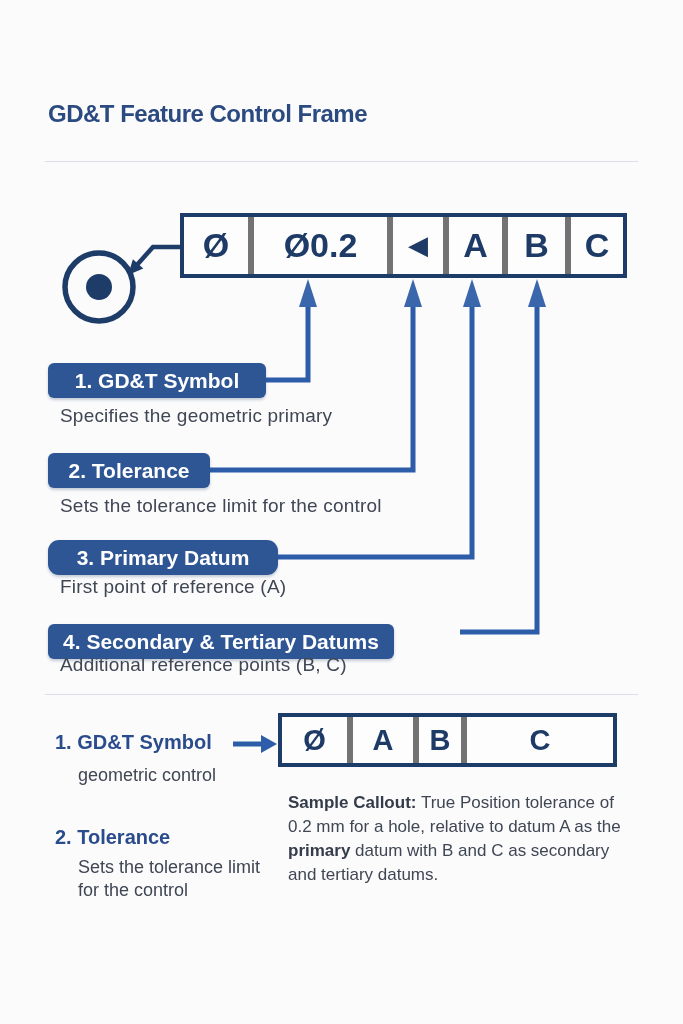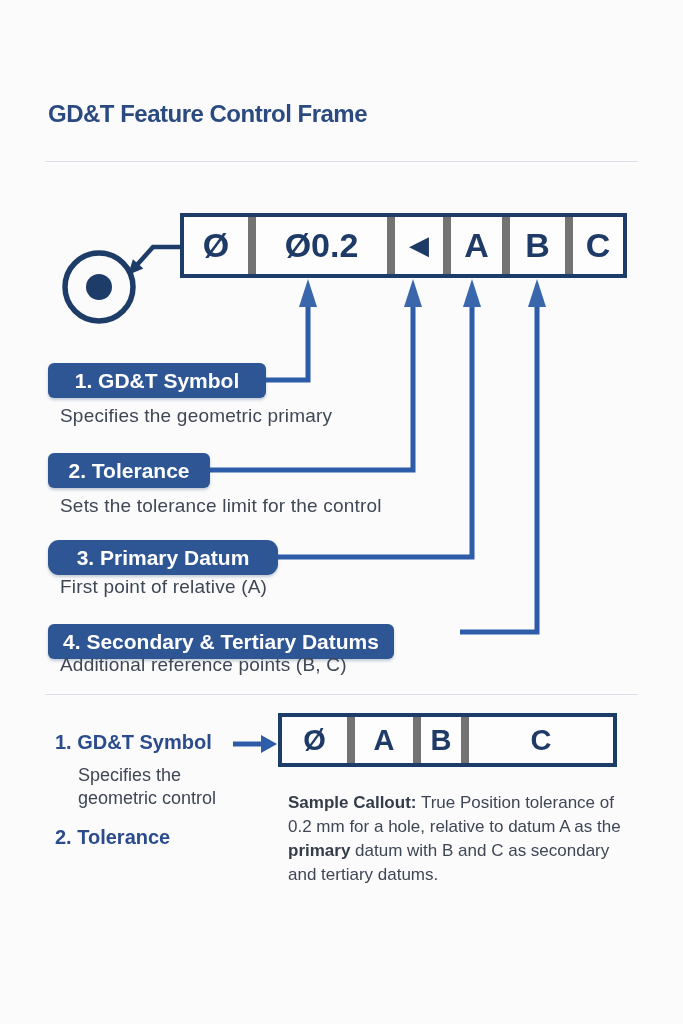--- a/index.html
+++ b/index.html
@@ -20,21 +20,21 @@
   }
   
   .fcf{
     display:flex;align-items:stretch;background:#fdfdfd;
     border:4px solid #1d3c68;box-sizing:border-box;
   }
   .fcf .cell{
     display:flex;align-items:center;justify-content:center;
     font-weight:700;color:#1e3a66;box-sizing:border-box;
   }
-  .fcf .cell + .cell{border-left:8px solid #737373;}
+  .fcf .cell + .cell{border-left:6px solid #737373;}
   #fcf-top{left:180px;top:213px;width:447px;height:65px;}
   #fcf-top .cell{font-size:34px;}
   #fcf-top .cell.tri{font-size:26px;}
   #fcf-bottom{left:278px;top:713px;width:339px;height:54px;}
   #fcf-bottom .cell{font-size:29px;}
   
   .badge{
     background:#2f5694;border-radius:6px;color:#ffffff;
     font-size:21px;font-weight:700;
     display:flex;align-items:center;justify-content:center;
@@ -107,35 +107,36 @@
   <div class="cell" style="flex:1;">C</div>
 </div>
 
 <div class="abs badge" style="left:48px;top:363px;width:218px;">1. GD&amp;T Symbol</div>
 <div class="abs desc" style="left:60px;top:405px;">Specifies the geometric primary</div>
 
 <div class="abs badge" style="left:48px;top:453px;width:162px;">2. Tolerance</div>
 <div class="abs desc" style="left:60px;top:495px;">Sets the tolerance limit for the control</div>
 
 <div class="abs badge" style="left:48px;top:540px;width:230px;border-radius:11px;">3. Primary Datum</div>
-<div class="abs desc" style="left:60px;top:576px;">First point of relative (A)</div>
+<div class="abs desc" style="left:60px;top:576px;">First point of reference (A)</div>
 
 <div class="abs badge" style="left:48px;top:624px;width:346px;">4. Secondary &amp; Tertiary Datums</div>
 <div class="abs desc" style="left:60px;top:654px;">Additional reference points (B, C)</div>
 
 <div class="abs rule" style="top:694px;"></div>
 
 <div class="abs blabel" style="left:55px;top:731px;">1. GD&amp;T Symbol</div>
 <div class="abs bdesc" style="left:78px;top:764px;">
-  <div>Specifies the</div>
   <div>geometric control</div>
 </div>
 
 <div class="abs blabel" style="left:55px;top:826px;">2. Tolerance</div>
 <div class="abs bdesc" style="left:78px;top:856px;">
+  <div>Sets the tolerance limit</div>
+  <div>for the control</div>
 </div>
 
 <div class="abs fcf" id="fcf-bottom">
   <div class="cell" style="width:65px;">Ø</div>
   <div class="cell" style="width:66px;">A</div>
   <div class="cell" style="width:48px;">B</div>
   <div class="cell" style="flex:1;">C</div>
 </div>
 
 <div class="abs" id="sample-callout">

